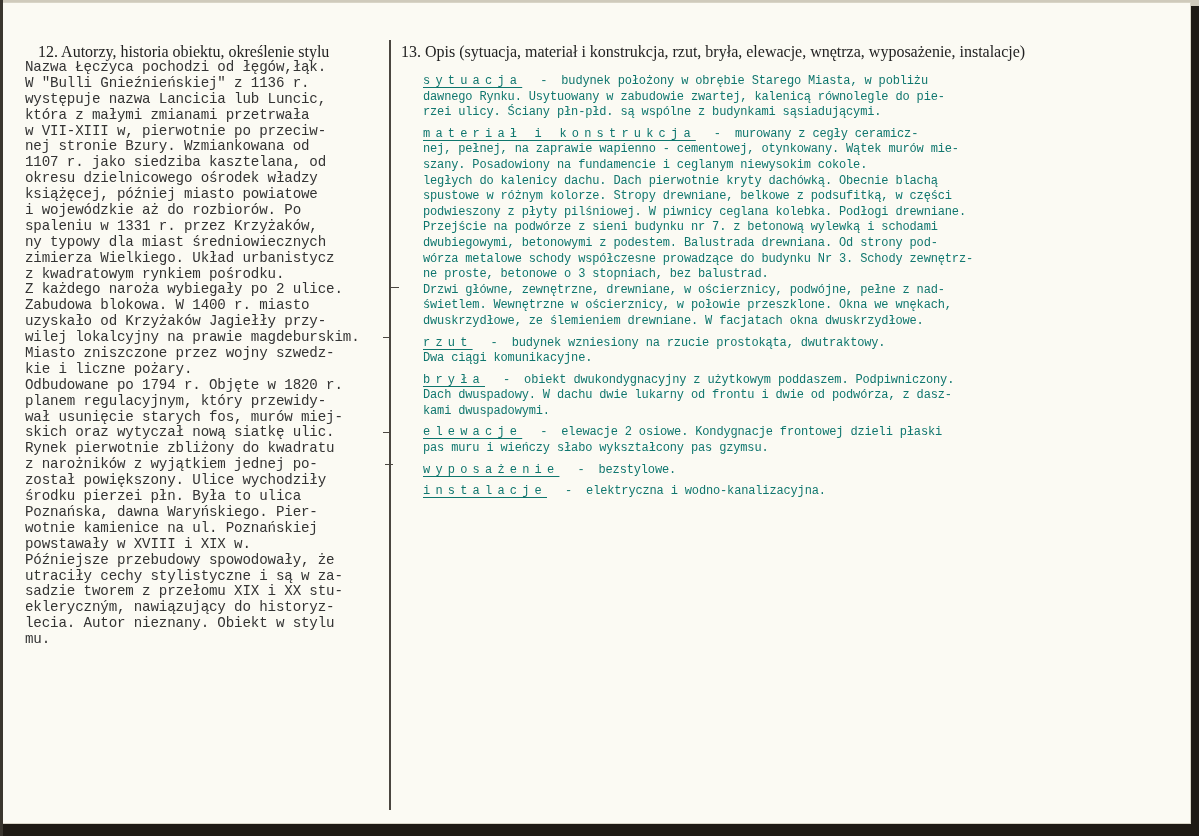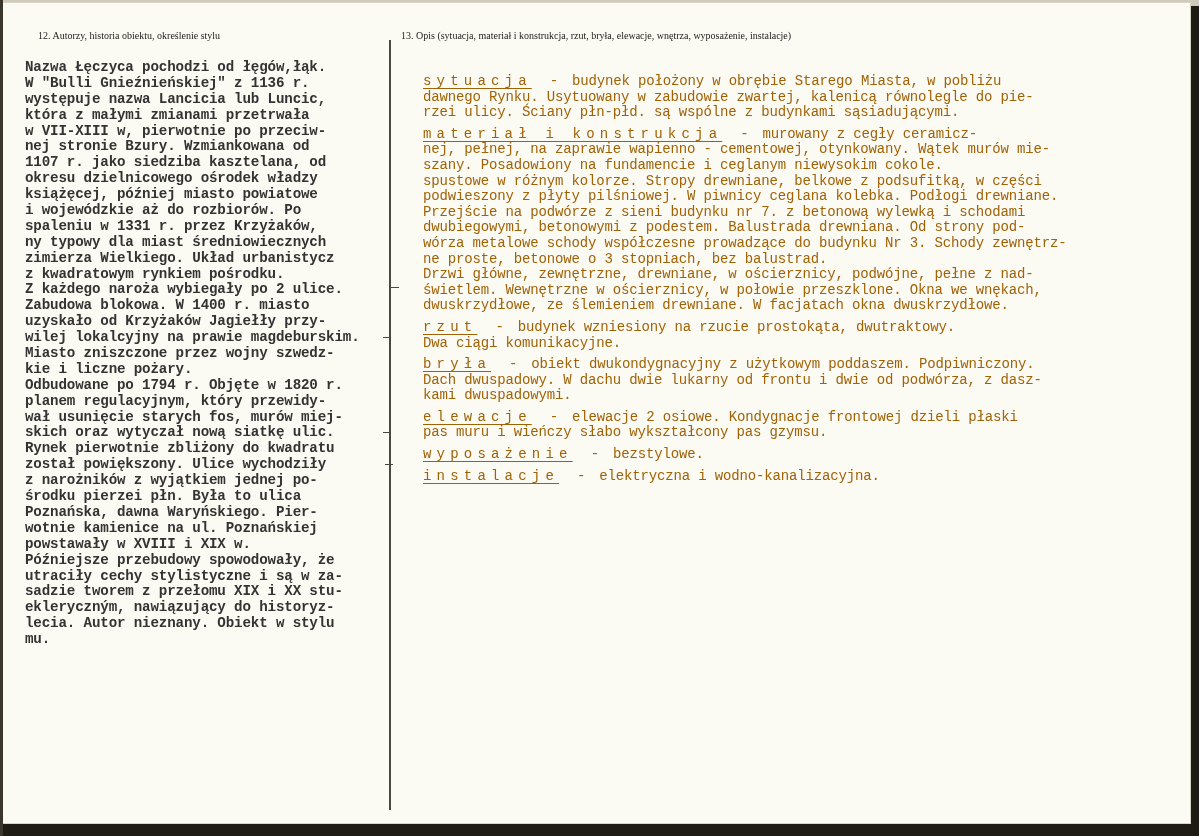--- a/index.html
+++ b/index.html
@@ -9,40 +9,40 @@
       font-family: "Liberation Mono", "DejaVu Sans Mono", monospace;
     }
     .sheet {
       position:absolute; left:0; top:2px; width:1191px; height:822px;
       background:#fbfaf3;
       box-shadow: inset 0 0 0 1px #d8d4c6;
     }
     .topband { position:absolute; left:0; top:0; width:1199px; height:6px; background:#cfcabb; }
     .leftedge { position:absolute; left:0; top:0; width:3px; height:836px; background:#3a362e; }
     .heading {
-      position:absolute; top:28px;
+      position:absolute; top:41px;
       font-family: "Liberation Serif", "DejaVu Serif", serif;
-      font-size:10px; color:#222;
+      font-size:16px; color:#222;
       white-space:nowrap;
     }
     .heading.left { left:38px; }
     .heading.right { left:401px; }
     .divider {
       position:absolute; left:389px; top:38px; width:2px; height:770px; background:#4a4640;
     }
     .tick { position:absolute; width:8px; height:1px; background:#4a4640; }
     .col-left {
       position:absolute; left:25px; top:58px; width:370px;
       font-size:14.2px; line-height:15.9px; color:#333;
       letter-spacing:-0.15px;
     }
-    .col-left .line { white-space:pre; height:15.9px;font-weight:bold; }
+    .col-left .line { white-space:pre; height:15.9px; }
     .col-right {
       position:absolute; left:423px; top:72px; width:770px;
-      font-size:14px; color:#a16207; letter-spacing:-0.15px;
+      font-size:12px; color:#0f766e; letter-spacing:-0.15px;
     }
     .section { margin-bottom:6px; }
     .section .line { white-space:pre; line-height:15.6px; height:15.6px; }
     .label {
       text-decoration:underline; text-underline-offset:3px;
       letter-spacing:5.2px;
     }
     .dash { margin:0 14px 0 18px; }
   </style>
 </head>
@@ -79,22 +79,22 @@
       <div class="line">Zabudowa blokowa. W 1400 r. miasto</div>
       <div class="line">uzyskało od Krzyżaków Jagiełły przy-</div>
       <div class="line">wilej lokalcyjny na prawie magdeburskim.</div>
       <div class="line">Miasto zniszczone przez wojny szwedz-</div>
       <div class="line">kie i liczne pożary.</div>
       <div class="line">Odbudowane po 1794 r. Objęte w 1820 r.</div>
       <div class="line">planem regulacyjnym, który przewidy-</div>
       <div class="line">wał usunięcie starych fos, murów miej-</div>
       <div class="line">skich oraz wytyczał nową siatkę ulic.</div>
       <div class="line">Rynek pierwotnie zbliżony do kwadratu</div>
+      <div class="line">z narożników z wyjątkiem jednej po-</div>
       <div class="line">został powiększony. Ulice wychodziły</div>
-      <div class="line">z narożników z wyjątkiem jednej po-</div>
       <div class="line">środku pierzei płn. Była to ulica</div>
       <div class="line">Poznańska, dawna Waryńskiego. Pier-</div>
       <div class="line">wotnie kamienice na ul. Poznańskiej</div>
       <div class="line">powstawały w XVIII i XIX w.</div>
       <div class="line">Późniejsze przebudowy spowodowały, że</div>
       <div class="line">utraciły cechy stylistyczne i są w za-</div>
       <div class="line">sadzie tworem z przełomu XIX i XX stu-</div>
       <div class="line">ekleryczným, nawiązujący do historyz-</div>
       <div class="line">lecia. Autor nieznany. Obiekt w stylu</div>
       <div class="line">mu.</div>
@@ -102,20 +102,21 @@
   <div class="col-right" id="col-right">
       <div class="section">
         <div class="line"><span class="label">sytuacja</span><span class="dash">-</span><span>budynek położony w obrębie Starego Miasta, w pobliżu</span></div>
         <div class="line">dawnego Rynku. Usytuowany w zabudowie zwartej, kalenicą równolegle do pie-</div>
         <div class="line">rzei ulicy. Ściany płn-płd. są wspólne z budynkami sąsiadującymi.</div>
       </div>
       <div class="section">
         <div class="line"><span class="label">materiał i konstrukcja</span><span class="dash">-</span><span>murowany z cegły ceramicz-</span></div>
         <div class="line">nej, pełnej, na zaprawie wapienno - cementowej, otynkowany. Wątek murów mie-</div>
         <div class="line">szany. Posadowiony na fundamencie i ceglanym niewysokim cokole.</div>
+        <div class="line">ległych do kalenicy dachu. Dach pierwotnie kryty dachówką. Obecnie blachą</div>
         <div class="line">spustowe w różnym kolorze. Stropy drewniane, belkowe z podsufitką, w części</div>
         <div class="line">podwieszony z płyty pilśniowej. W piwnicy ceglana kolebka. Podłogi drewniane.</div>
         <div class="line">Przejście na podwórze z sieni budynku nr 7. z betonową wylewką i schodami</div>
         <div class="line">dwubiegowymi, betonowymi z podestem. Balustrada drewniana. Od strony pod-</div>
         <div class="line">wórza metalowe schody współczesne prowadzące do budynku Nr 3. Schody zewnętrz-</div>
         <div class="line">ne proste, betonowe o 3 stopniach, bez balustrad.</div>
         <div class="line">Drzwi główne, zewnętrzne, drewniane, w ościerznicy, podwójne, pełne z nad-</div>
         <div class="line">świetlem. Wewnętrzne w ościerznicy, w połowie przeszklone. Okna we wnękach,</div>
         <div class="line">dwuskrzydłowe, ze ślemieniem drewniane. W facjatach okna dwuskrzydłowe.</div>
       </div>

